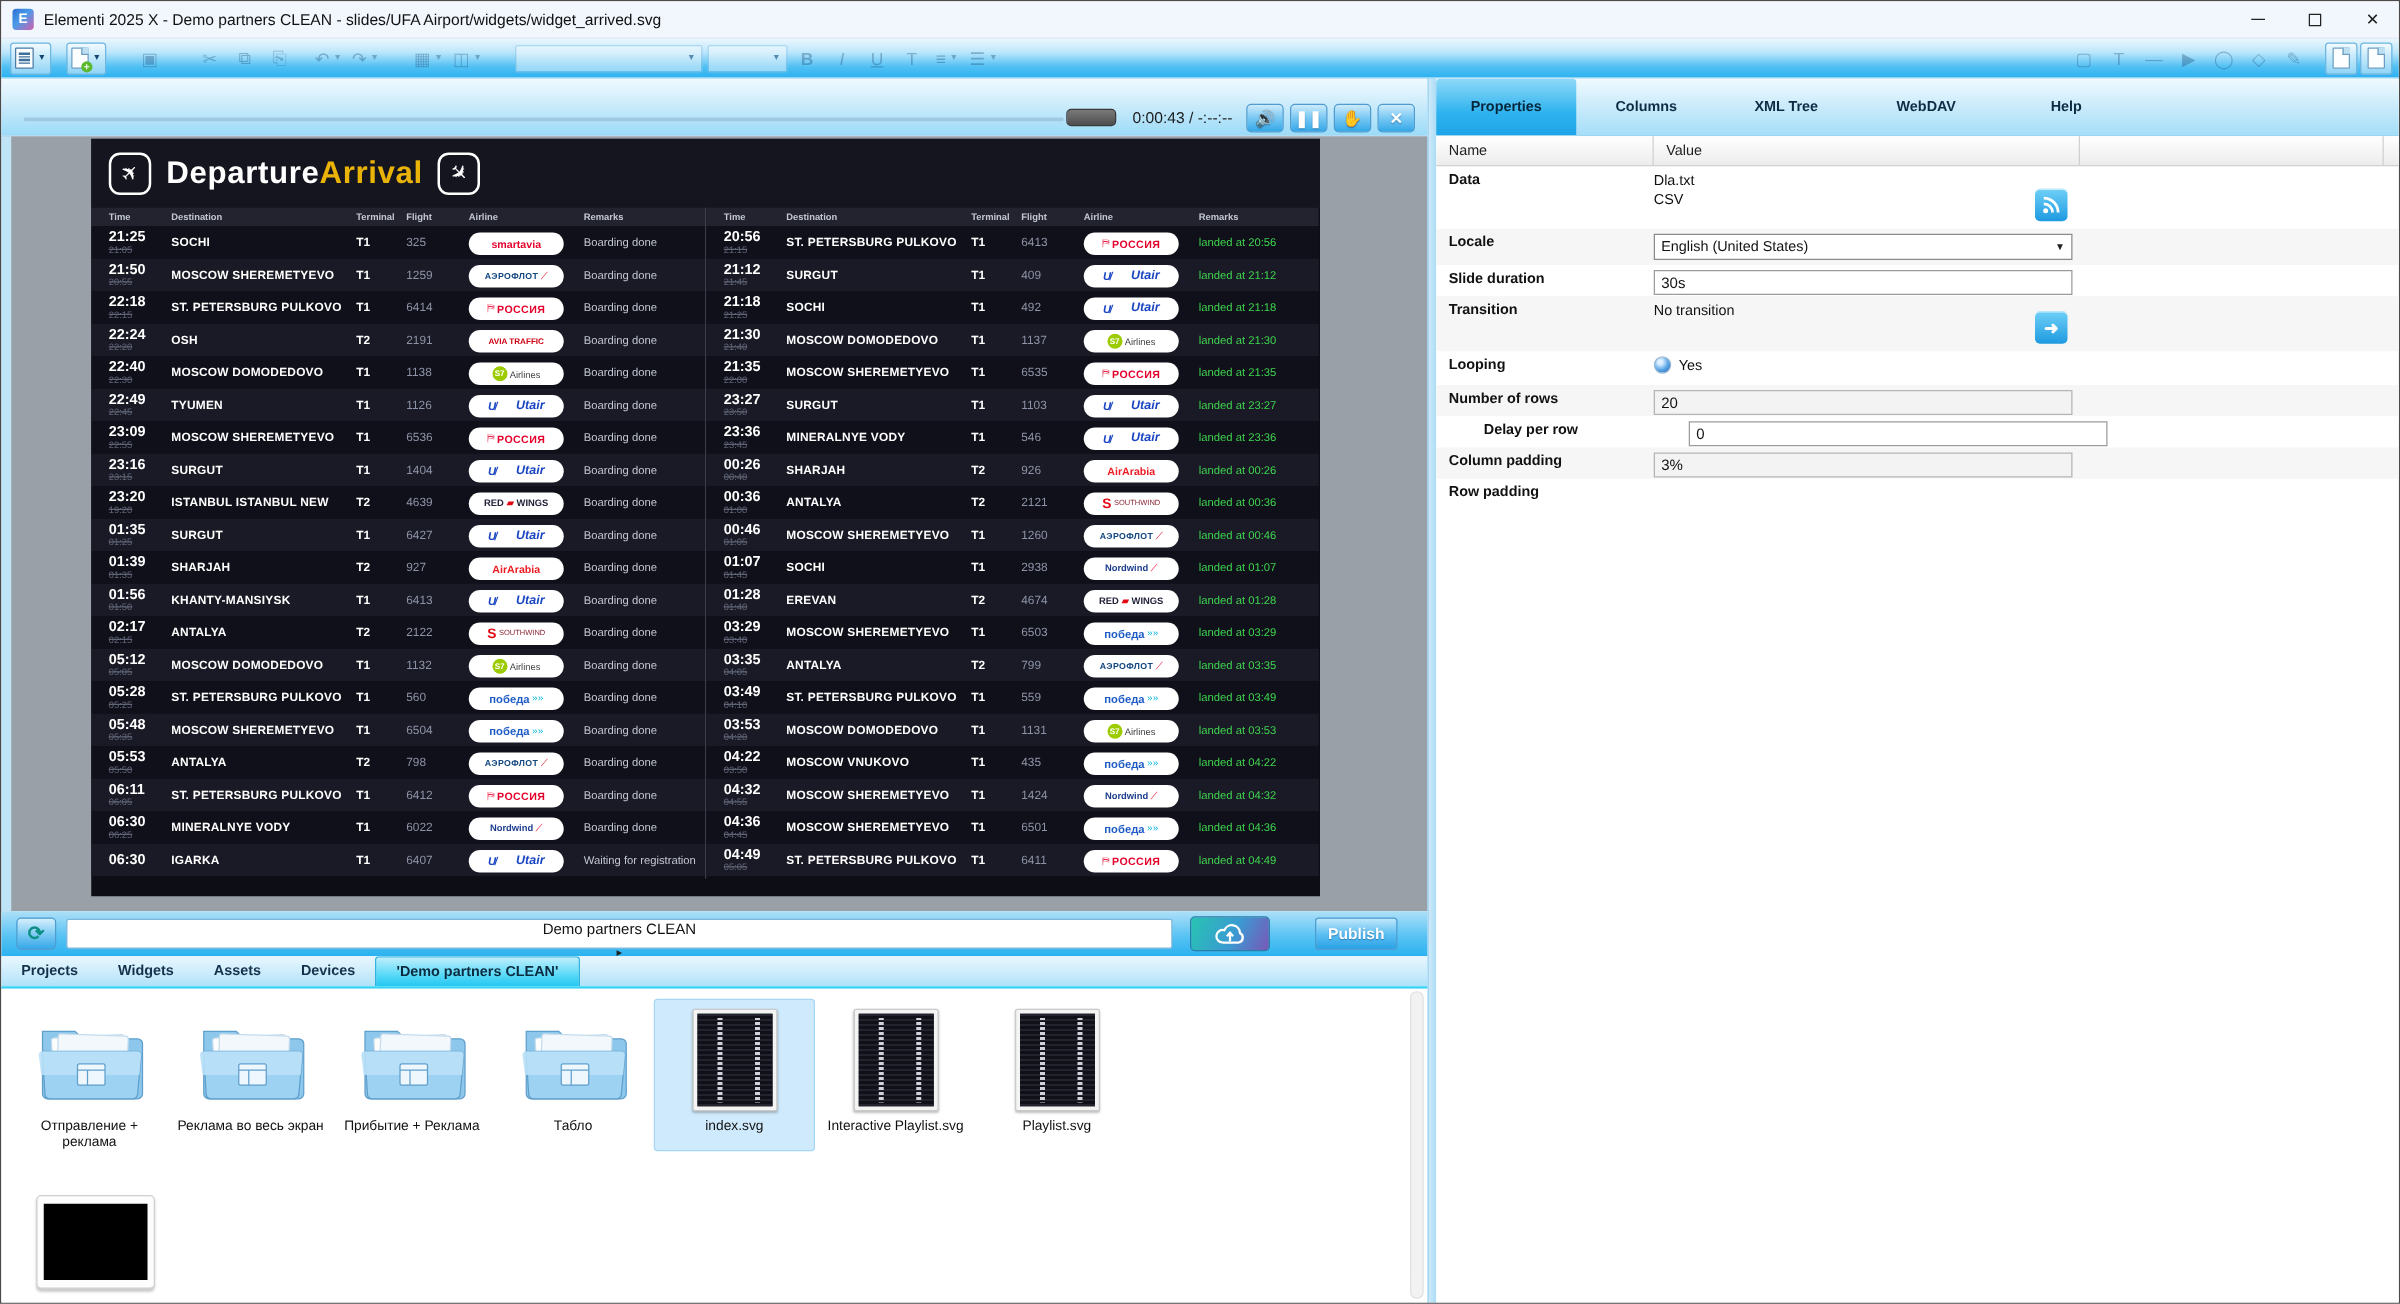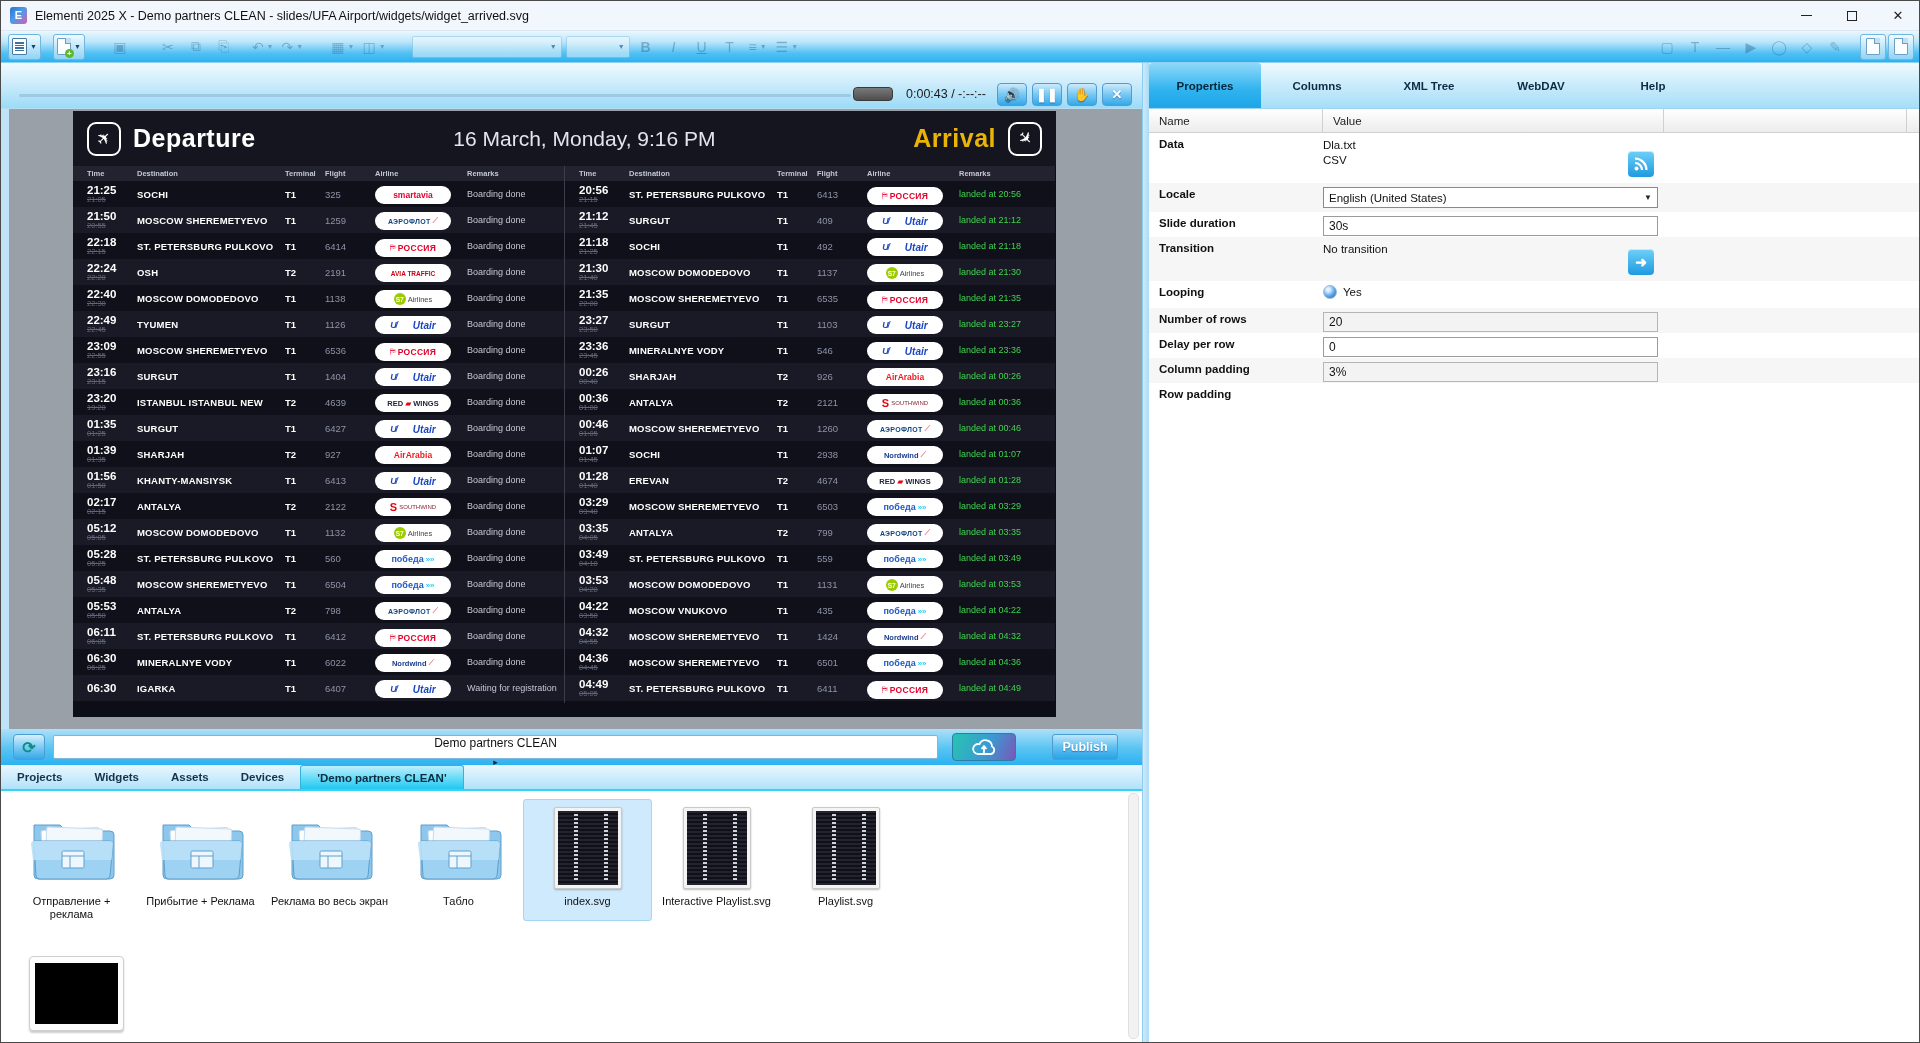--- a/index.html
+++ b/index.html
@@ -226,21 +226,20 @@
   </div>
 </div>
 
 <div class="preview">
   <div class="board">
     <div class="bhead">
       <div class="planebox">
           <span class="p takeoff">✈</span>
         </div>
       <div class="b-dep">Departure</div>
-      <div class="b-date">16 March, Monday,  9:16 PM</div>
       <div class="b-arr">Arrival</div>
       <div class="planebox">
           <span class="p landing">✈</span>
         </div>
     </div>
     <div class="btables">
       <div class="ftable">
         <div class="fcols" id="depcols">
             <span>Time</span>
             <span>Destination</span>
@@ -874,36 +873,36 @@
             <path d="M6 12 h26 l6 6 h44 a4 4 0 0 1 4 4 v40 a4 4 0 0 1-4 4 H10 a4 4 0 0 1-4-4 z" fill="#8ec7ec" stroke="#5f9fcc"></path>
             <rect x="14" y="16" width="58" height="38" rx="2" fill="#fdfdfd" stroke="#c6dcec" transform="rotate(-3 43 35)"></rect>
             <rect x="18" y="15" width="56" height="38" rx="2" fill="#f2f8fc" stroke="#c6dcec" transform="rotate(2 46 34)"></rect>
             <path d="M6 28 h76 a3 3 0 0 1 3 3 l-3 32 a4 4 0 0 1-4 3 H12 a4 4 0 0 1-4-3 l-2-32 a3 3 0 0 1 0-3 z" fill="#9ed2f2" stroke="#5f9fcc"></path>
             <path d="M6 28 h76 a3 3 0 0 1 3 3 l-1.5 16 H5 l-2-16 a3 3 0 0 1 3-3 z" fill="#b9e0f7" opacity=".9"></path>
             <rect x="34" y="38" width="22" height="17" rx="1.5" fill="#eef7fd" stroke="#5f9fcc"></rect>
             <line x1="34" y1="43" x2="56" y2="43" stroke="#5f9fcc"></line>
             <line x1="42" y1="43" x2="42" y2="55" stroke="#5f9fcc"></line>
           </svg>
         </div>
-        <div class="flabel">Прибытие + Реклама</div>
+        <div class="flabel">Реклама во весь экран</div>
       </div>
       <div class="fitem">
         <div class="ficon">
           <svg width="88" height="70" viewBox="0 0 88 70">
             <path d="M6 12 h26 l6 6 h44 a4 4 0 0 1 4 4 v40 a4 4 0 0 1-4 4 H10 a4 4 0 0 1-4-4 z" fill="#8ec7ec" stroke="#5f9fcc"></path>
             <rect x="14" y="16" width="58" height="38" rx="2" fill="#fdfdfd" stroke="#c6dcec" transform="rotate(-3 43 35)"></rect>
             <rect x="18" y="15" width="56" height="38" rx="2" fill="#f2f8fc" stroke="#c6dcec" transform="rotate(2 46 34)"></rect>
             <path d="M6 28 h76 a3 3 0 0 1 3 3 l-3 32 a4 4 0 0 1-4 3 H12 a4 4 0 0 1-4-3 l-2-32 a3 3 0 0 1 0-3 z" fill="#9ed2f2" stroke="#5f9fcc"></path>
             <path d="M6 28 h76 a3 3 0 0 1 3 3 l-1.5 16 H5 l-2-16 a3 3 0 0 1 3-3 z" fill="#b9e0f7" opacity=".9"></path>
             <rect x="34" y="38" width="22" height="17" rx="1.5" fill="#eef7fd" stroke="#5f9fcc"></rect>
             <line x1="34" y1="43" x2="56" y2="43" stroke="#5f9fcc"></line>
             <line x1="42" y1="43" x2="42" y2="55" stroke="#5f9fcc"></line>
           </svg>
         </div>
-        <div class="flabel">Реклама во весь экран</div>
+        <div class="flabel">Прибытие + Реклама</div>
       </div>
       <div class="fitem">
         <div class="ficon">
           <svg width="88" height="70" viewBox="0 0 88 70">
             <path d="M6 12 h26 l6 6 h44 a4 4 0 0 1 4 4 v40 a4 4 0 0 1-4 4 H10 a4 4 0 0 1-4-4 z" fill="#8ec7ec" stroke="#5f9fcc"></path>
             <rect x="14" y="16" width="58" height="38" rx="2" fill="#fdfdfd" stroke="#c6dcec" transform="rotate(-3 43 35)"></rect>
             <rect x="18" y="15" width="56" height="38" rx="2" fill="#f2f8fc" stroke="#c6dcec" transform="rotate(2 46 34)"></rect>
             <path d="M6 28 h76 a3 3 0 0 1 3 3 l-3 32 a4 4 0 0 1-4 3 H12 a4 4 0 0 1-4-3 l-2-32 a3 3 0 0 1 0-3 z" fill="#9ed2f2" stroke="#5f9fcc"></path>
             <path d="M6 28 h76 a3 3 0 0 1 3 3 l-1.5 16 H5 l-2-16 a3 3 0 0 1 3-3 z" fill="#b9e0f7" opacity=".9"></path>
             <rect x="34" y="38" width="22" height="17" rx="1.5" fill="#eef7fd" stroke="#5f9fcc"></rect>
@@ -997,21 +996,21 @@
       <div class="prop-row" style="height: 27px;">
         <div class="p-name">Looping</div>
         <div class="p-val"><span class="radio-ball"></span><span>Yes</span></div>
       </div>
       <div class="prop-row stripe" style="height: 25px;">
         <div class="p-name">Number of rows</div>
         <div class="p-val">
           <div class="p-input gray">20</div>
         </div>
       </div>
-      <div class="prop-row" style="height: 25px;">
+      <div class="prop-row" style="height: 25px; padding-left: 28px;">
         <div class="p-name">Delay per row</div>
         <div class="p-val">
           <div class="p-input">0</div>
         </div>
       </div>
       <div class="prop-row stripe" style="height: 25px;">
         <div class="p-name">Column padding</div>
         <div class="p-val">
           <div class="p-input gray">3%</div>
         </div>

